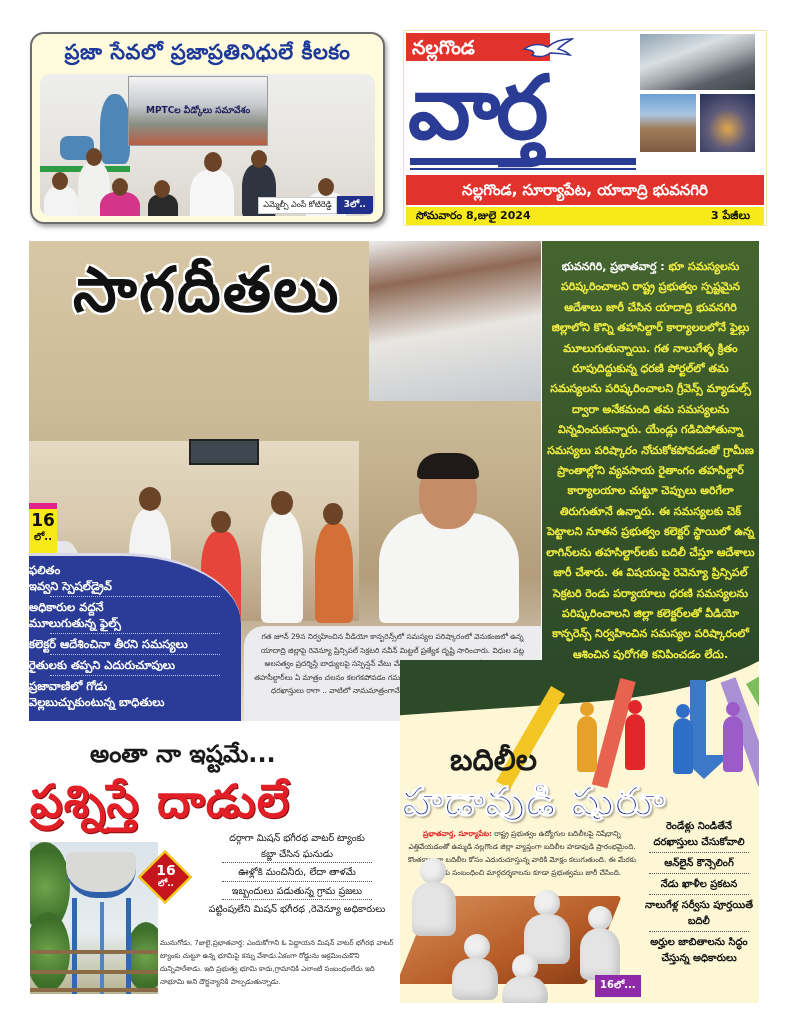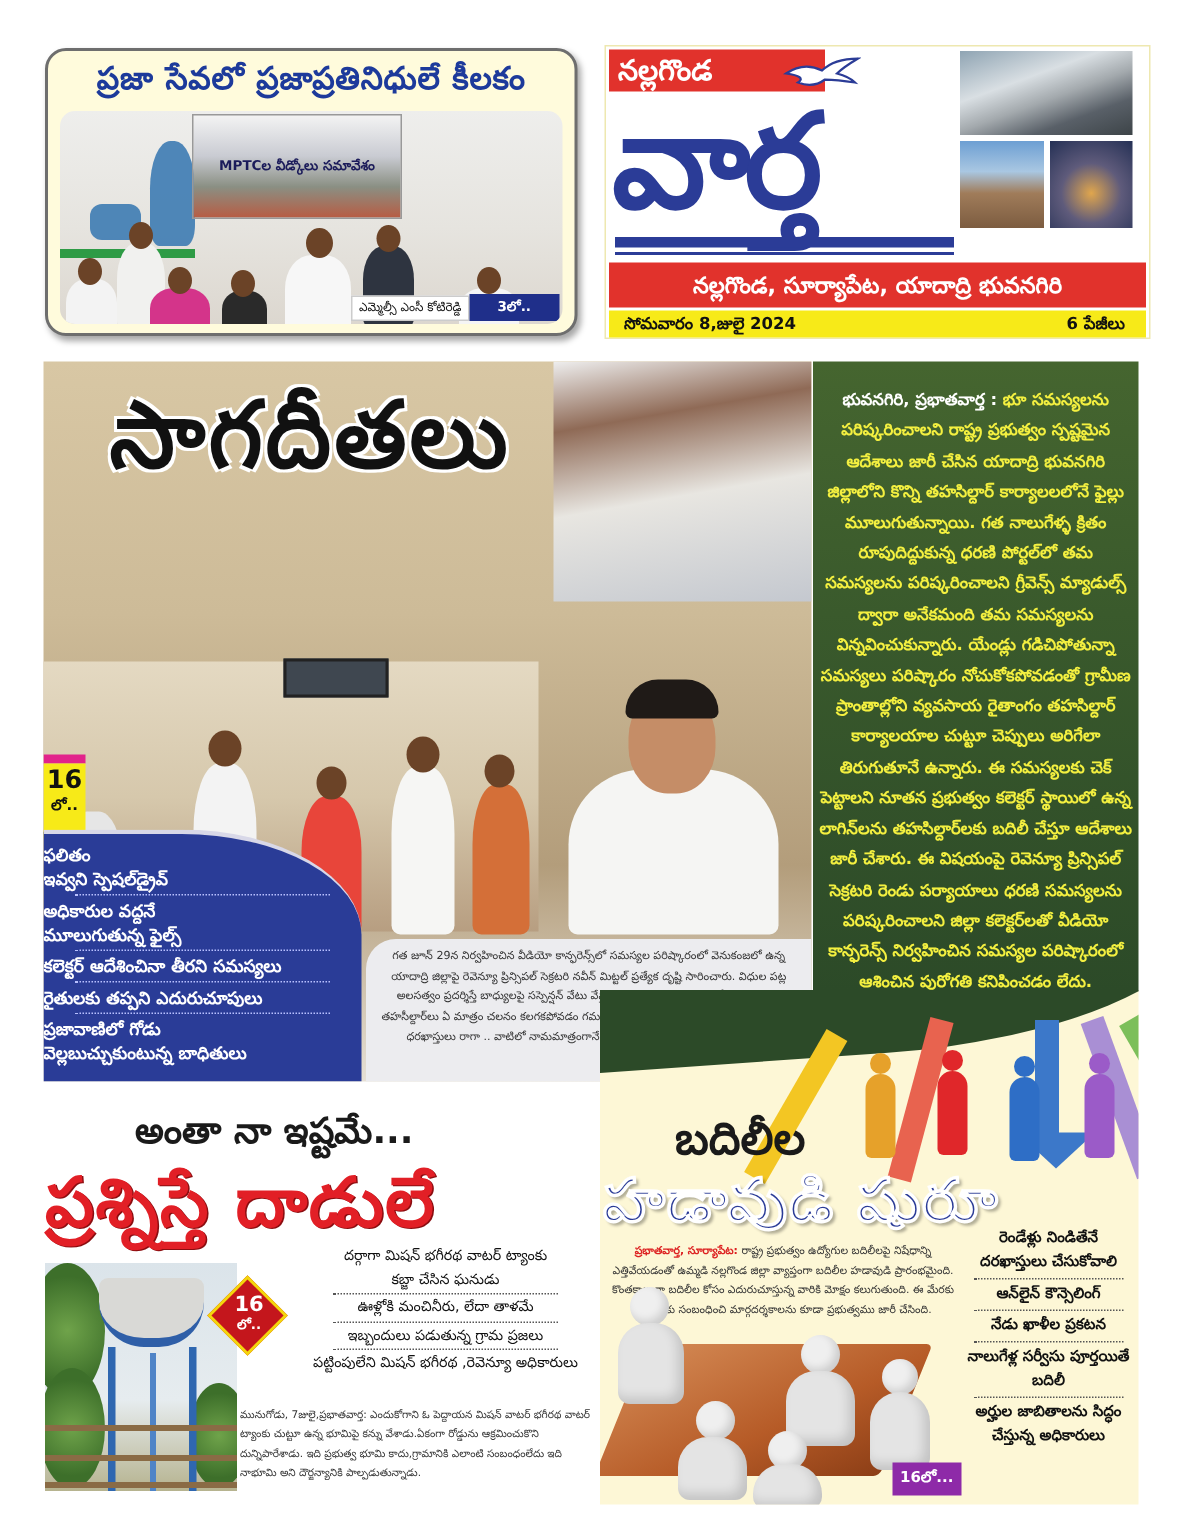--- a/index.html
+++ b/index.html
@@ -10,21 +10,21 @@
   .teaser-title { height: 36px; line-height: 36px; text-align: center; color: #1d3a9b; font-weight: bold; font-size: 21px; letter-spacing: .5px; }
   .teaser-photo { position: absolute; left: 8px; top: 40px; right: 8px; bottom: 6px; border-radius: 10px; overflow: hidden; background: linear-gradient(180deg,#eeeeec 0%,#e6e4df 55%,#dcd7cf 100%); }
   .banner { position: absolute; left: 88px; top: 2px; width: 140px; height: 70px; background: linear-gradient(180deg,#f3f3f3 0%,#c9cbd2 40%,#8a8f83 70%,#b75d44 100%); border: 1px solid #999; }
   .banner-text { position: absolute; left: 0; right: 0; top: 28px; text-align: center; font-size: 9px; font-weight: bold; color: #1b1b5a; }
   .silhouette { position: absolute; background: #3d7bb3; border-radius: 45% 45% 20% 20%; opacity: .9; }
   .green-stripe { position: absolute; left: 0; top: 92px; width: 90px; height: 6px; background: #2e9b45; }
   .person { position: absolute; border-radius: 40% 40% 8px 8px; }
   .head { position: absolute; width: 16px; height: 18px; border-radius: 50%; background: #6b4327; }
   .caption-tag { position: absolute; right: 2px; bottom: 2px; display: flex; align-items: center; height: 18px; }
   .caption-tag .cap { background: #fff; font-size: 8px; padding: 2px 4px; color: #111; border: 1px solid #ccc; }
-  .caption-tag .pg { background: #1f2f8a; color: #fff; font-weight: bold; font-size: 9px; padding: 3px 19px; }
+  .caption-tag .pg { background: #1f2f8a; color: #fff; font-weight: bold; font-size: 9px; padding: 3px 7px; }
 
   
   .mast { position: absolute; left: 403px; top: 30px; width: 364px; height: 196px; background: #ffffff; border: 1px solid #eee8b0; }
   .mast-city { position: absolute; left: 2px; top: 2px; width: 144px; height: 28px; background: #e1322c; color: #fff; font-size: 19px; font-weight: bold; padding-left: 6px; line-height: 28px; }
   .mast-bird { position: absolute; left: 118px; top: 6px; width: 52px; height: 22px; }
   .mast-logo { position: absolute; left: 4px; top: 32px; width: 228px; height: 90px; color: #2b3c97; font-weight: bold; font-size: 88px; line-height: 90px; letter-spacing: -4px; font-family: "DejaVu Sans", sans-serif; }
   .mast-underline { position: absolute; left: 6px; top: 127px; width: 226px; height: 7px; background: #2b3c97; }
   .mast-underline2 { position: absolute; left: 6px; top: 137px; width: 226px; height: 2px; background: #2b3c97; }
   .mast-photo { position: absolute; overflow: hidden; }
   .mp1 { left: 236px; top: 3px; width: 115px; height: 56px; background: linear-gradient(160deg,#8fa4b3 0%,#d9dfe3 35%,#a3a9ad 55%,#596068 75%,#3d4448 100%); }
@@ -138,21 +138,21 @@
   </svg>
   <div class="mast-logo">వార్త</div>
   <div class="mast-underline"></div>
   <div class="mast-underline2"></div>
   <div class="mast-photo mp1"></div>
   <div class="mast-photo mp2"></div>
   <div class="mast-photo mp3"></div>
   <div class="mast-districts">నల్లగొండ, సూర్యాపేట, యాదాద్రి భువనగిరి</div>
   <div class="mast-dateline">
     <span>సోమవారం 8,జులై 2024</span>
-    <span>6 పేజీలు</span>
+    <span>3 పేజీలు</span>
   </div>
 </div>
 
 <div class="main">
   <div class="main-photo-r"></div>
   <div class="main-photo-office"></div>
   <div class="tv"></div>
 
   <div class="crowd" style="left:100px;top:268px;width:42px;height:112px;background:#f3f3f3;"></div>
   <div class="head" style="left:110px;top:246px;width:22px;height:24px;"></div>

